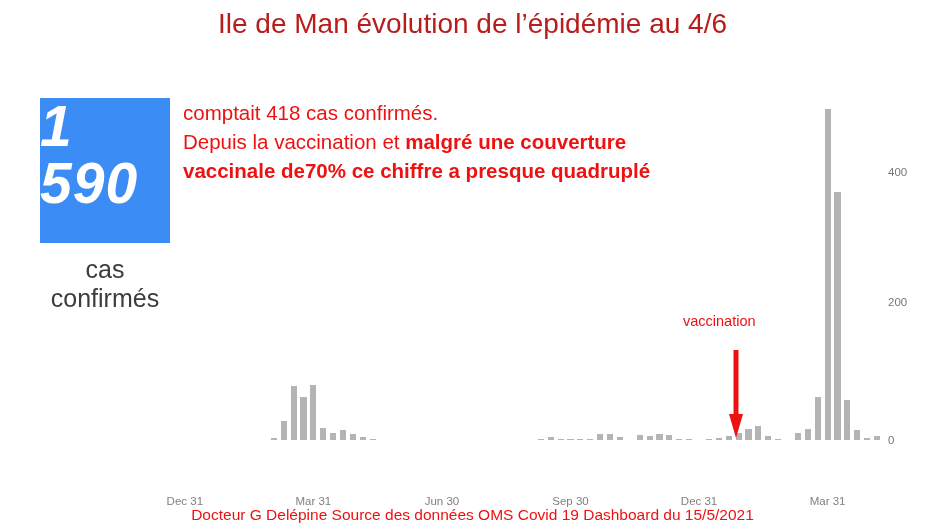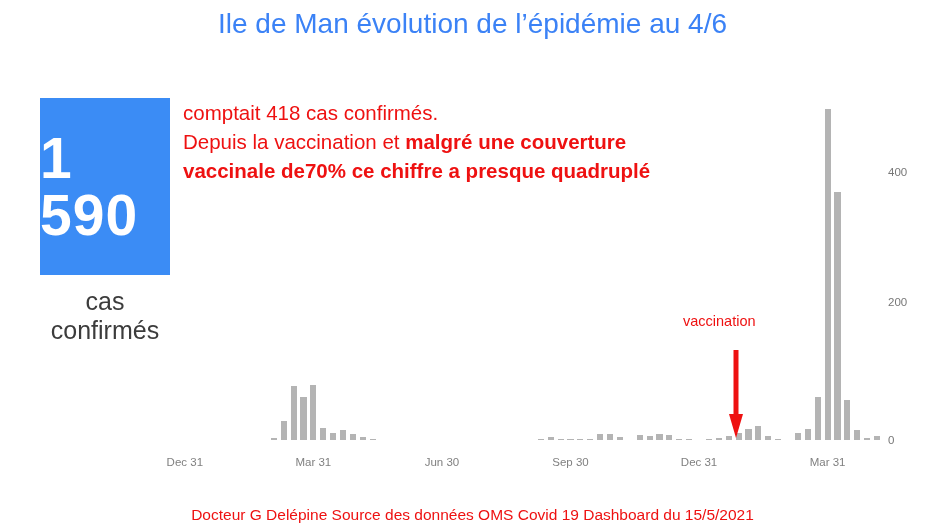--- a/index.html
+++ b/index.html
@@ -12,33 +12,34 @@
     position:relative;
   }
   #slide{position:relative;width:945px;height:532px;}
 
   
   .title{
     position:absolute;left:0;top:8px;width:945px;
     text-align:center;
     font-size:28px;
     font-weight:400;
-    color:#3b82f6;
+    color:#b91c1c;
     letter-spacing:0px;
   }
 
   
   .badge-wrap{
     position:absolute;left:40px;top:98px;width:150px;
   }
   .badge-box{
-    width:130px;height:177px;
+    width:130px;height:145px;
     background:#3b8cf5;
-    display:flex;align-items:center;justify-content:center;
+    display:flex;justify-content:center;
     box-sizing:border-box;
+    font-style:italic;
   }
   .badge-num{
     color:#ffffff;
     font-size:57px;
     font-weight:700;
     line-height:1;
     letter-spacing:1px;
     font-family:"Liberation Sans", sans-serif;
   }
   .badge-caption{
@@ -75,21 +76,21 @@
     background:#b4b4b4;
   }
   .ylabels{position:absolute;left:0;top:0;width:760px;height:360px;}
   .ytick{
     position:absolute;left:718px;
     color:#777777;
     font-size:11.5px;
     transform:translateY(-50%);
   }
   .xlabels{
-    position:absolute;left:0;top:456px;width:858px;height:26px;
+    position:absolute;left:0;top:495px;width:858px;height:26px;
   }
   .xtick{
     position:absolute;top:0;
     color:#808080;
     font-size:11.5px;
     transform:translateX(-50%);
     white-space:nowrap;
   }
 
   

